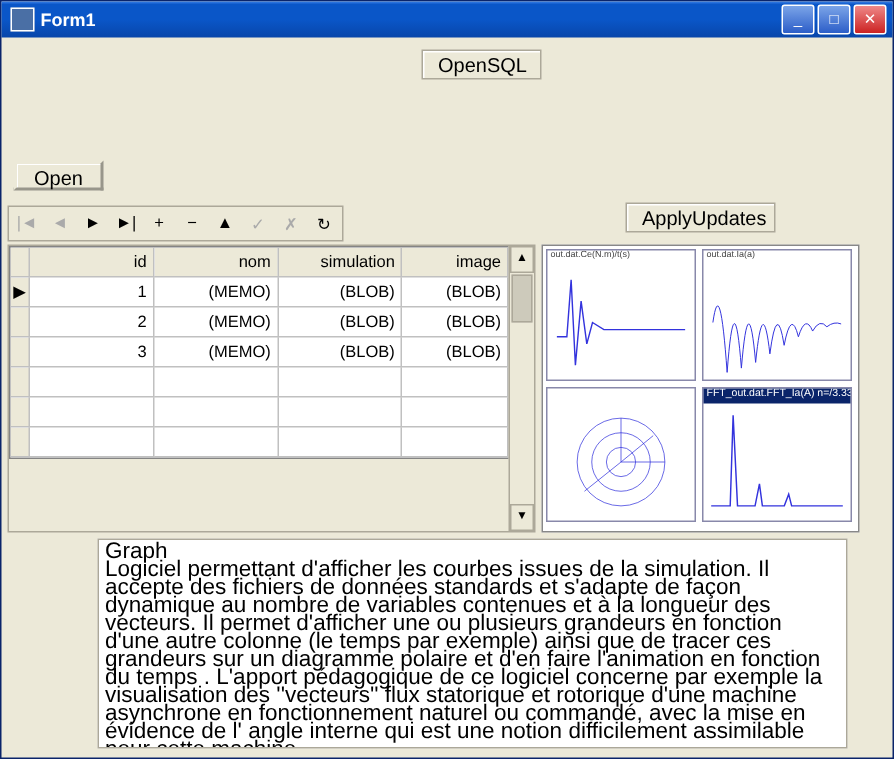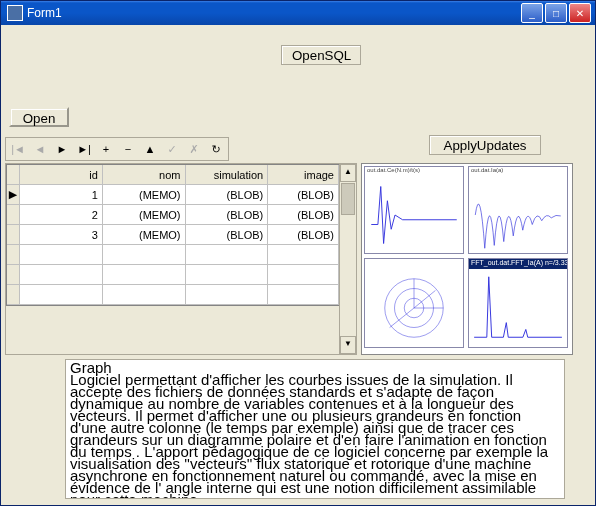--- a/index.html
+++ b/index.html
@@ -1,28 +1,28 @@
 <!DOCTYPE html>
 <html><head>
 <meta charset="utf-8">
 <style>
 html,body{margin:0;padding:0;font-family:Tahoma,Arial,sans-serif;font-size:11px;background:#eee}
 .window{width:596px;height:506px;background:#ece9d8;border:1px solid #0a246a;box-sizing:border-box;position:relative}
 .titlebar{height:24px;background:linear-gradient(to bottom,#3a80e8 0%,#0a56c8 8%,#0a56c8 50%,#0846aa 100%);display:flex;align-items:center;padding:0 4px 0 6px;color:#fff}
 .titlebar-icon{width:14px;height:14px;background:#4a6fa5;border:1px solid #fff;margin-right:4px;display:inline-block}
-.titlebar-text{flex:1;font-weight:normal;font-size:12px}
+.titlebar-text{flex:1;font-weight:bold;font-size:12px}
 .win-buttons{display:flex;gap:2px}
 .win-btn{width:20px;height:18px;border:1px solid #fff;background:linear-gradient(#7ba4e8,#2c5ec8);border-radius:2px;display:flex;align-items:center;justify-content:center;color:#fff;font-size:10px;cursor:pointer}
 .win-btn.close{background:linear-gradient(#e88,#c22)}
 .body{padding:6px;position:relative;height:calc(100% - 24px);box-sizing:border-box}
 .btn{background:#ece9d8;border:1px solid #aca899;padding:2px 10px;cursor:pointer;height:20px;line-height:15px;box-shadow:1px 1px 0 #fff inset}
-.open-sql-btn{position:absolute;left:280px;top:20px;width:80px}
+.open-sql-btn{position:absolute;left:280px;top:8px;width:80px}
 .sql-box{position:absolute;left:278px;top:28px;width:286px;height:48px;background:#fff;border:1px solid #7f9db9;padding:2px 4px;font-size:11px;overflow:hidden}
 .open-btn{position:absolute;left:8px;top:82px;width:60px;border:2px outset #ece9d8}
-.apply-btn{position:absolute;left:428px;top:110px;width:112px}
+.apply-btn{position:absolute;left:416px;top:110px;width:100px}
 .nav-bar{position:absolute;left:4px;top:112px;display:flex;gap:0;border:1px solid #aca899;background:#ece9d8;padding:1px}
 .nav-btn{width:20px;height:18px;display:flex;align-items:center;justify-content:center;background:#ece9d8;border:1px solid transparent;cursor:pointer;font-size:11px;color:#000}
 .nav-btn.disabled{color:#aaa;cursor:default}
 .grid-area{position:absolute;left:4px;top:138px;width:350px;height:190px;border:1px solid #aca899;background:#ece9d8}
 .grid{border:1px solid #848484;background:#fff}
 .grid table{border-collapse:collapse;width:100%;table-layout:fixed}
 .grid th,.grid td{border:1px solid #c0c0c0;padding:1px 4px;text-align:right;height:17px;white-space:nowrap;overflow:hidden}
 .grid th{background:#ece9d8;font-weight:normal;border-top:0}
 .grid th:first-child,.grid td.row-h{background:#ece9d8;width:10px;padding:0;text-align:center;border-left:0}
 .grid td.idcell{text-align:right;padding-right:4px}

